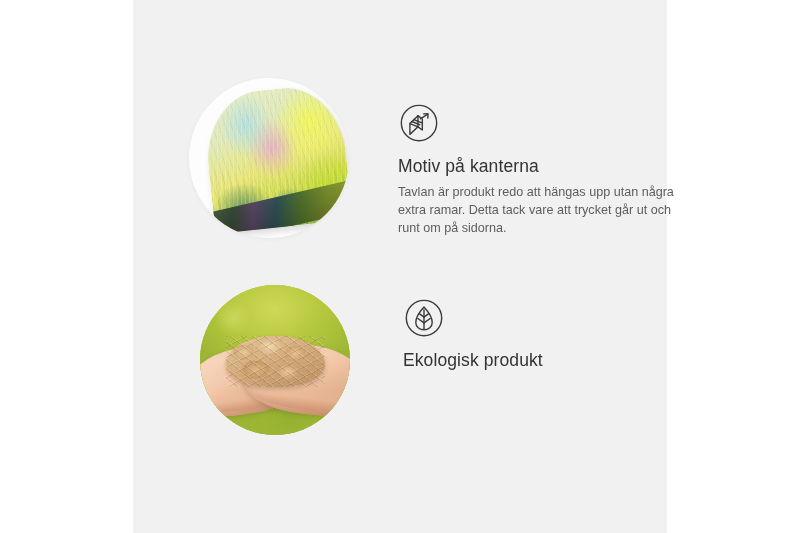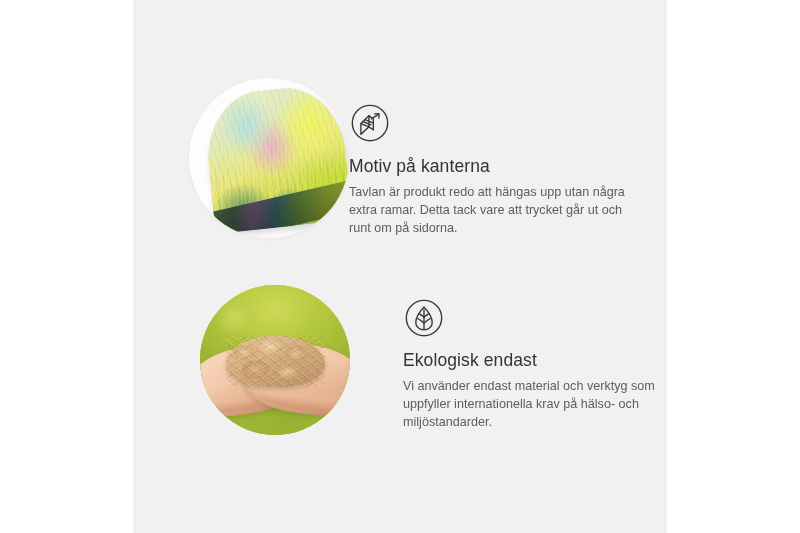--- a/index.html
+++ b/index.html
@@ -202,20 +202,21 @@
         rgba(255,240,215,0.30) 1px, rgba(255,240,215,0.30) 2px,
         rgba(0,0,0,0) 2px, rgba(0,0,0,0) 7px),
       repeating-linear-gradient(-28deg,
         rgba(105,70,34,0.26) 0px, rgba(105,70,34,0.26) 1px,
         rgba(252,236,208,0.26) 1px, rgba(252,236,208,0.26) 2px,
         rgba(0,0,0,0) 2px, rgba(0,0,0,0) 9px);
   }
 
   
   .feature-text {
+    margin-left: 49px;
     padding-top: 24px;
     width: 282px;
   }
   #feature-eco .feature-text {
     margin-left: 53px;
     padding-top: 25px;
   }
   .feature-icon {
     display: block;
     width: 42px;
@@ -293,19 +294,18 @@
       <div class="feature-text">
         <svg class="feature-icon" viewBox="0 0 48 48" fill="none" stroke="#3a3a3a" stroke-width="1.6" stroke-linecap="round" stroke-linejoin="round">
           <circle cx="24" cy="24" r="20.2"></circle>
           <path d="M24 11.4 C30.6 18.6 33.4 24.4 33.4 29.0 C33.4 33.9 29.2 37.4 24 37.4 C18.8 37.4 14.6 33.9 14.6 29.0 C14.6 24.4 17.4 18.6 24 11.4 Z"></path>
           <path d="M24 14.6 L24 37.0"></path>
           <path d="M24 23.0 L18.6 19.0"></path>
           <path d="M24 23.0 L29.4 19.0"></path>
           <path d="M24 29.6 L17.0 24.6"></path>
           <path d="M24 29.6 L31.0 24.6"></path>
         </svg>
-        <h2 class="feature-title">Ekologisk endast</h2>
-        <p class="feature-desc">Vi använder endast material och verktyg som uppfyller internationella krav på hälso- och miljöstandarder.</p>
+        <h2 class="feature-title">Ekologisk produkt</h2>
       </div>
     </div>
 
   </div>
 </div>
 
 </body></html>

